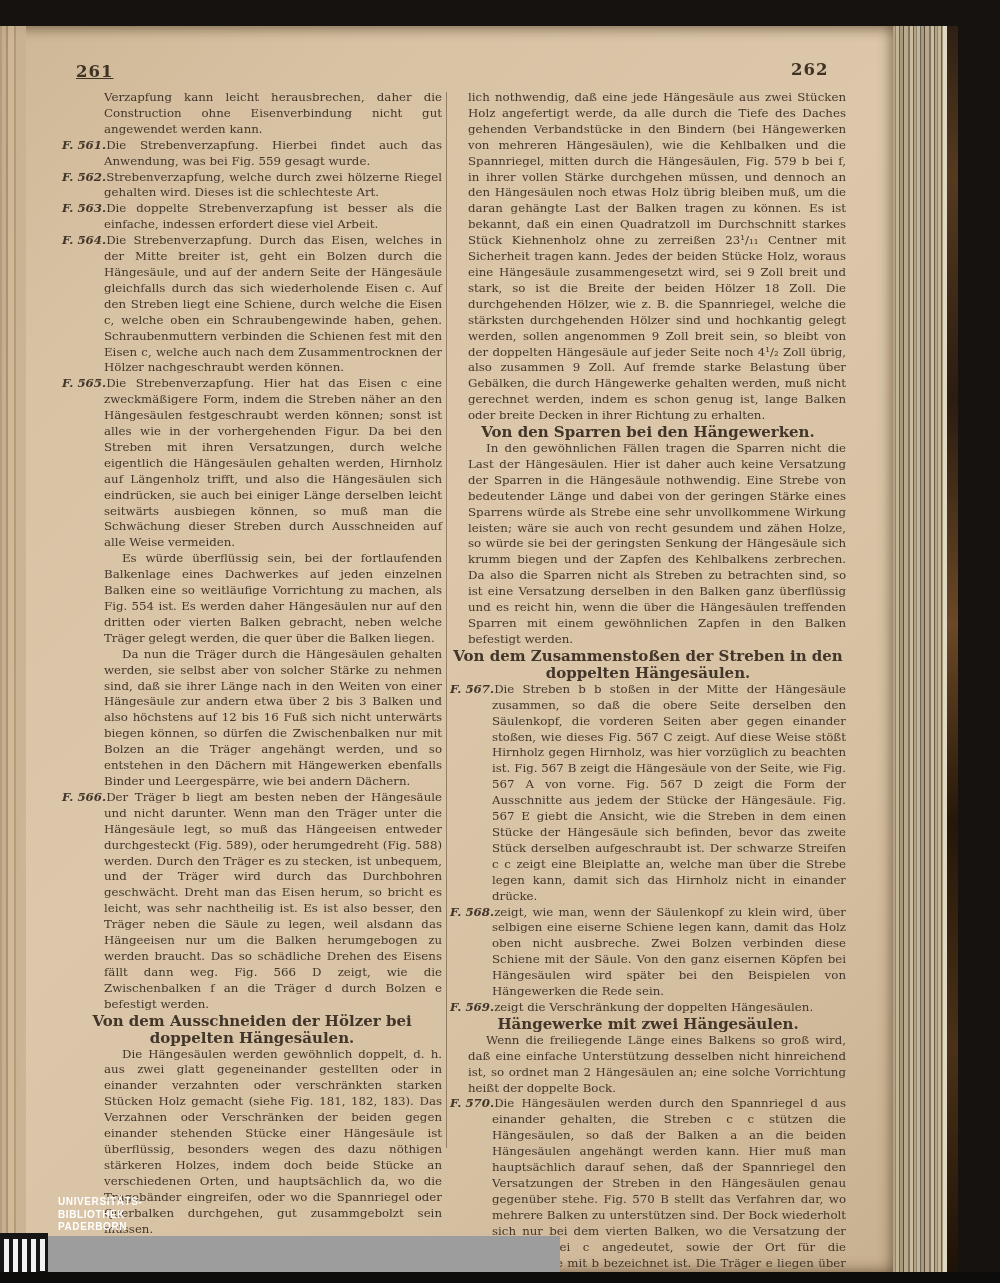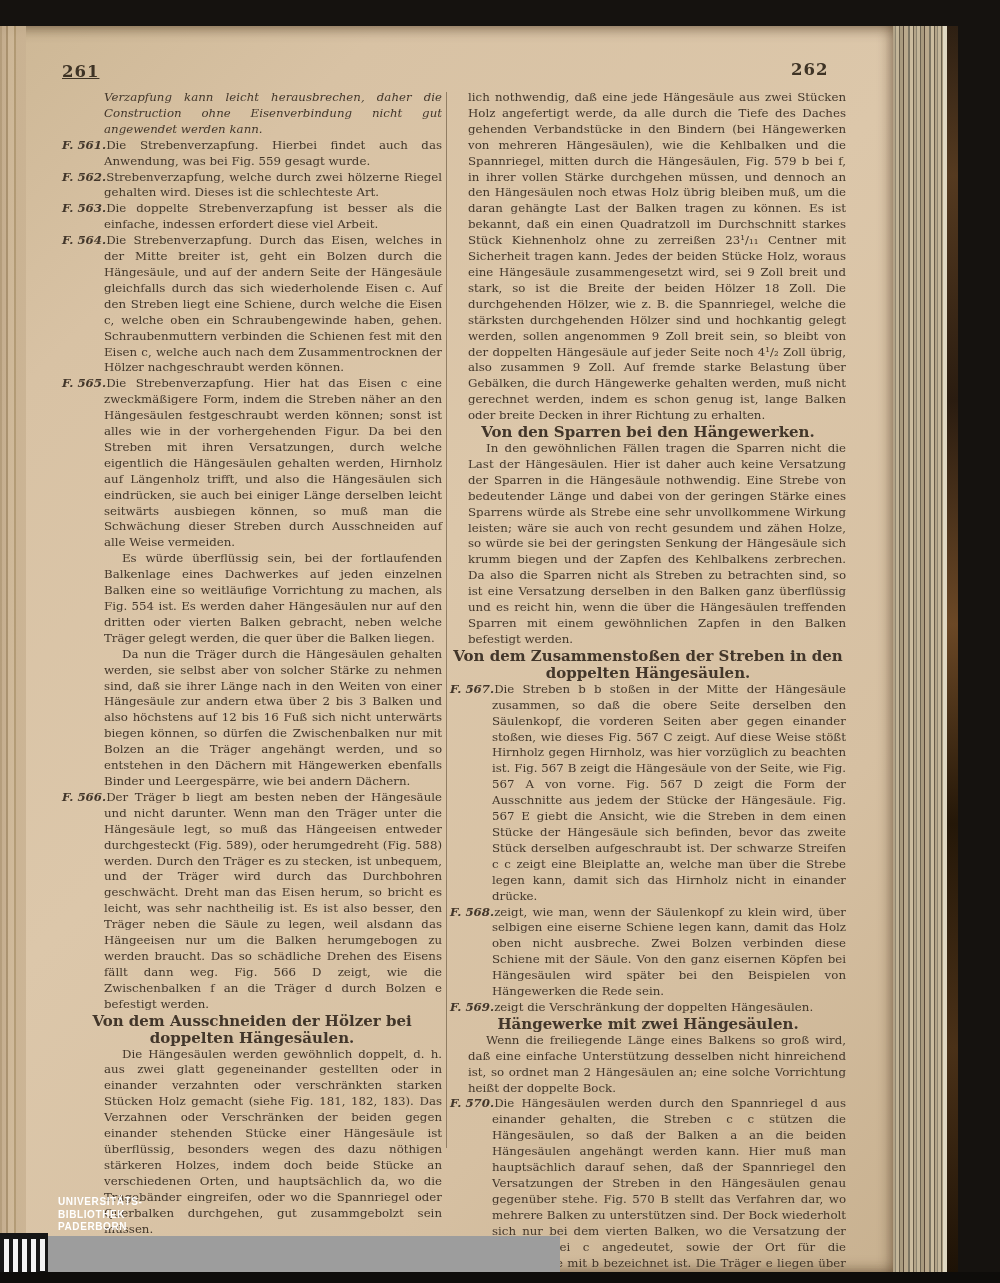--- a/index.html
+++ b/index.html
@@ -22,30 +22,30 @@
     background:repeating-linear-gradient(90deg,
       #b7a07e 0 2px,#cab394 2px 6px,#a78f6c 6px 8px,#d0ba9a 8px 14px,
       #ae966f 14px 16px,#c9b292 16px 26px);
     opacity:.85;
   }
   .column-rule{
     position:absolute;left:446px;top:92px;width:1px;height:1056px;
     background:#77664e;opacity:.75;
   }
   .pagenum{position:absolute;font-weight:bold;font-size:16.5px;color:#3e3325;letter-spacing:1px;}
-  .pagenum.l{left:62px;top:62px;text-decoration:underline;}
+  .pagenum.l{left:76px;top:62px;text-decoration:underline;}
   .pagenum.r{left:791px;top:60px;}
   
   .col{position:absolute;top:90px;font-size:11.8px;line-height:15.9px;color:#42362a;text-align:justify;}
   .col-left{left:62px;width:380px;}
   .col-right{left:450px;width:396px;}
   .col p{margin:0;}
   .entry{padding-left:42px;margin:0;}
   .flabel{float:left;margin-left:-42px;font-weight:bold;font-style:italic;}
-  .col-left .cont{margin-left:42px;font-style:italic;}
+  .col-left .cont{margin-left:42px;}
   .col-right .cont{margin-left:18px;}
   .col-left .para{margin-left:42px;text-indent:18px;}
   .col-right .para{margin-left:18px;text-indent:18px;}
   .heading{font-weight:bold;text-align:center;font-size:15px;line-height:17px;
            margin:13px 6px 9px 6px;text-indent:0;}
   
   .fore-edge{position:absolute;left:893px;top:26px;width:65px;height:1246px;}
   .fe-stripes{
     position:absolute;left:0;top:0;bottom:0;width:50px;
     background:repeating-linear-gradient(90deg,

